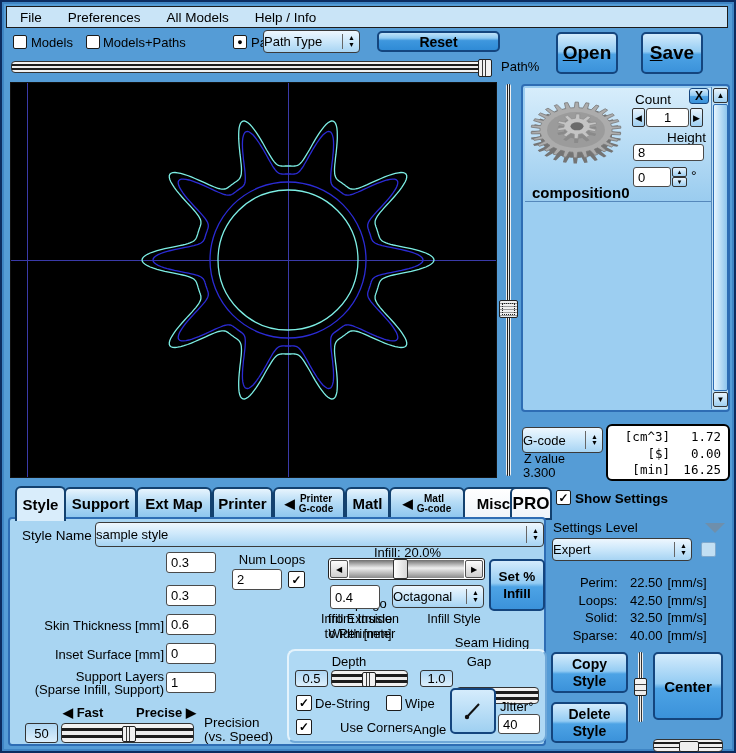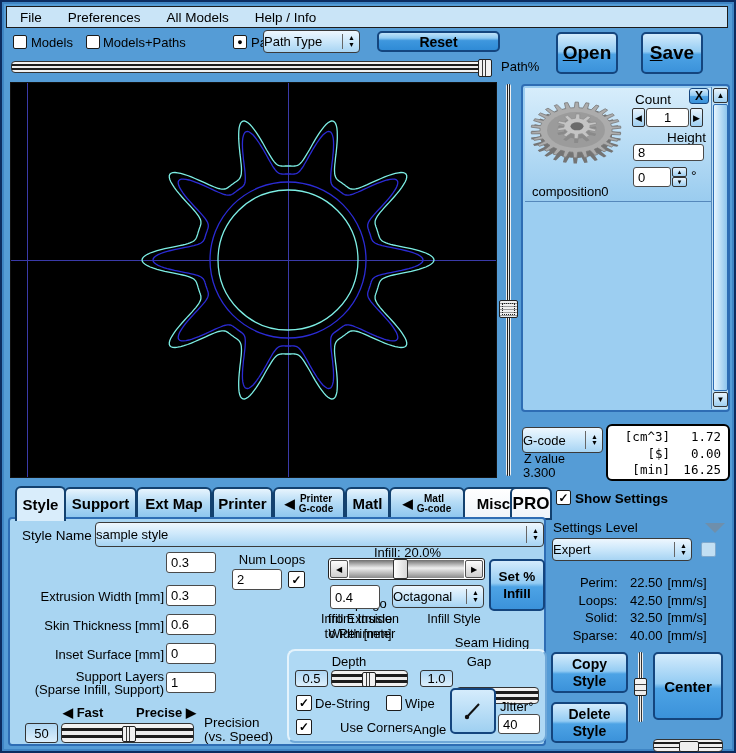--- a/index.html
+++ b/index.html
@@ -156,21 +156,21 @@
       <div class="field ctrtxt abs" style="left:121px;top:20px;width:43px;height:19px;">1</div>
       <div class="sb-btn abs" style="left:165px;top:20px;width:13px;height:19px;font-size:9px;">▶</div>
       <span class="lbl abs" style="left:110px;top:42px;font-size:13.5px;margin-left:32px;">Height</span>
       <div class="field abs" style="left:108px;top:56px;width:71px;height:17px;">8</div>
       <div class="field abs" style="left:108px;top:79px;width:38px;height:20px;">0</div>
       <div class="abs" style="left:147px;top:79px;width:15px;height:20px;display:flex;flex-direction:column;">
         <div class="sb-btn" style="flex:1;font-size:6px;">▲</div>
         <div class="sb-btn" style="flex:1;font-size:6px;">▼</div>
       </div>
       <span class="lbl abs" style="left:166px;top:80px;font-size:14px;">°</span>
-      <span class="lbl abs" style="left:7px;top:96px;font-size:13px;">composition0</span>
+      <span class="lbl abs" style="left:7px;top:96px;font-size:15px;font-weight:bold;">composition0</span>
     </div>
     <div class="btn abs" style="left:166px;top:2px;width:20px;height:16px;font-size:12px;border-width:1.5px;border-radius:3px;">X</div>
 
     <div class="abs" style="left:188px;top:1px;width:17px;height:322px;background:#BEDFF5;border-left:1px solid #5588BB;">
       <div class="sb-btn abs" style="left:1px;top:1px;width:15px;height:15px;">▲</div>
       <div class="scroll-thumb abs" style="left:1px;top:17px;width:15px;height:287px;"></div>
       <div class="sb-btn abs" style="left:1px;top:305px;width:15px;height:15px;">▼</div>
     </div>
   </div>
 
@@ -240,21 +240,20 @@
     <div class="dd abs" style="left:85px;top:3px;width:449px;height:25px;">
       <span class="txt">sample style</span>
       <span class="sep"></span>
       <span class="ddarr">
           <i>▲</i>
           <i>▼</i>
         </span>
     </div>
 
     <div class="field abs" style="left:156px;top:33px;width:50px;height:21px;">0.3</div>
-    <div class="rlab" style="left:0;top:70px;">Extrusion Width [mm]</div>
     <div class="field abs" style="left:156px;top:66px;width:50px;height:21px;">0.3</div>
     <div class="rlab" style="left:0;top:99px;">Skin Thickness [mm]</div>
     <div class="field abs" style="left:156px;top:95px;width:50px;height:21px;">0.6</div>
     <div class="rlab" style="left:0;top:128px;">Inset Surface [mm]</div>
     <div class="field abs" style="left:156px;top:124px;width:50px;height:21px;">0</div>
     <div class="rlab" style="left:0;top:150px;">Support Layers</div>
     <div class="rlab" style="left:0;top:163px;">(Sparse Infill, Support)</div>
     <div class="field abs" style="left:156px;top:153px;width:50px;height:21px;">1</div>
 
     <div class="ctr" style="left:222px;top:33px;width:80px;">Num Loops</div>

